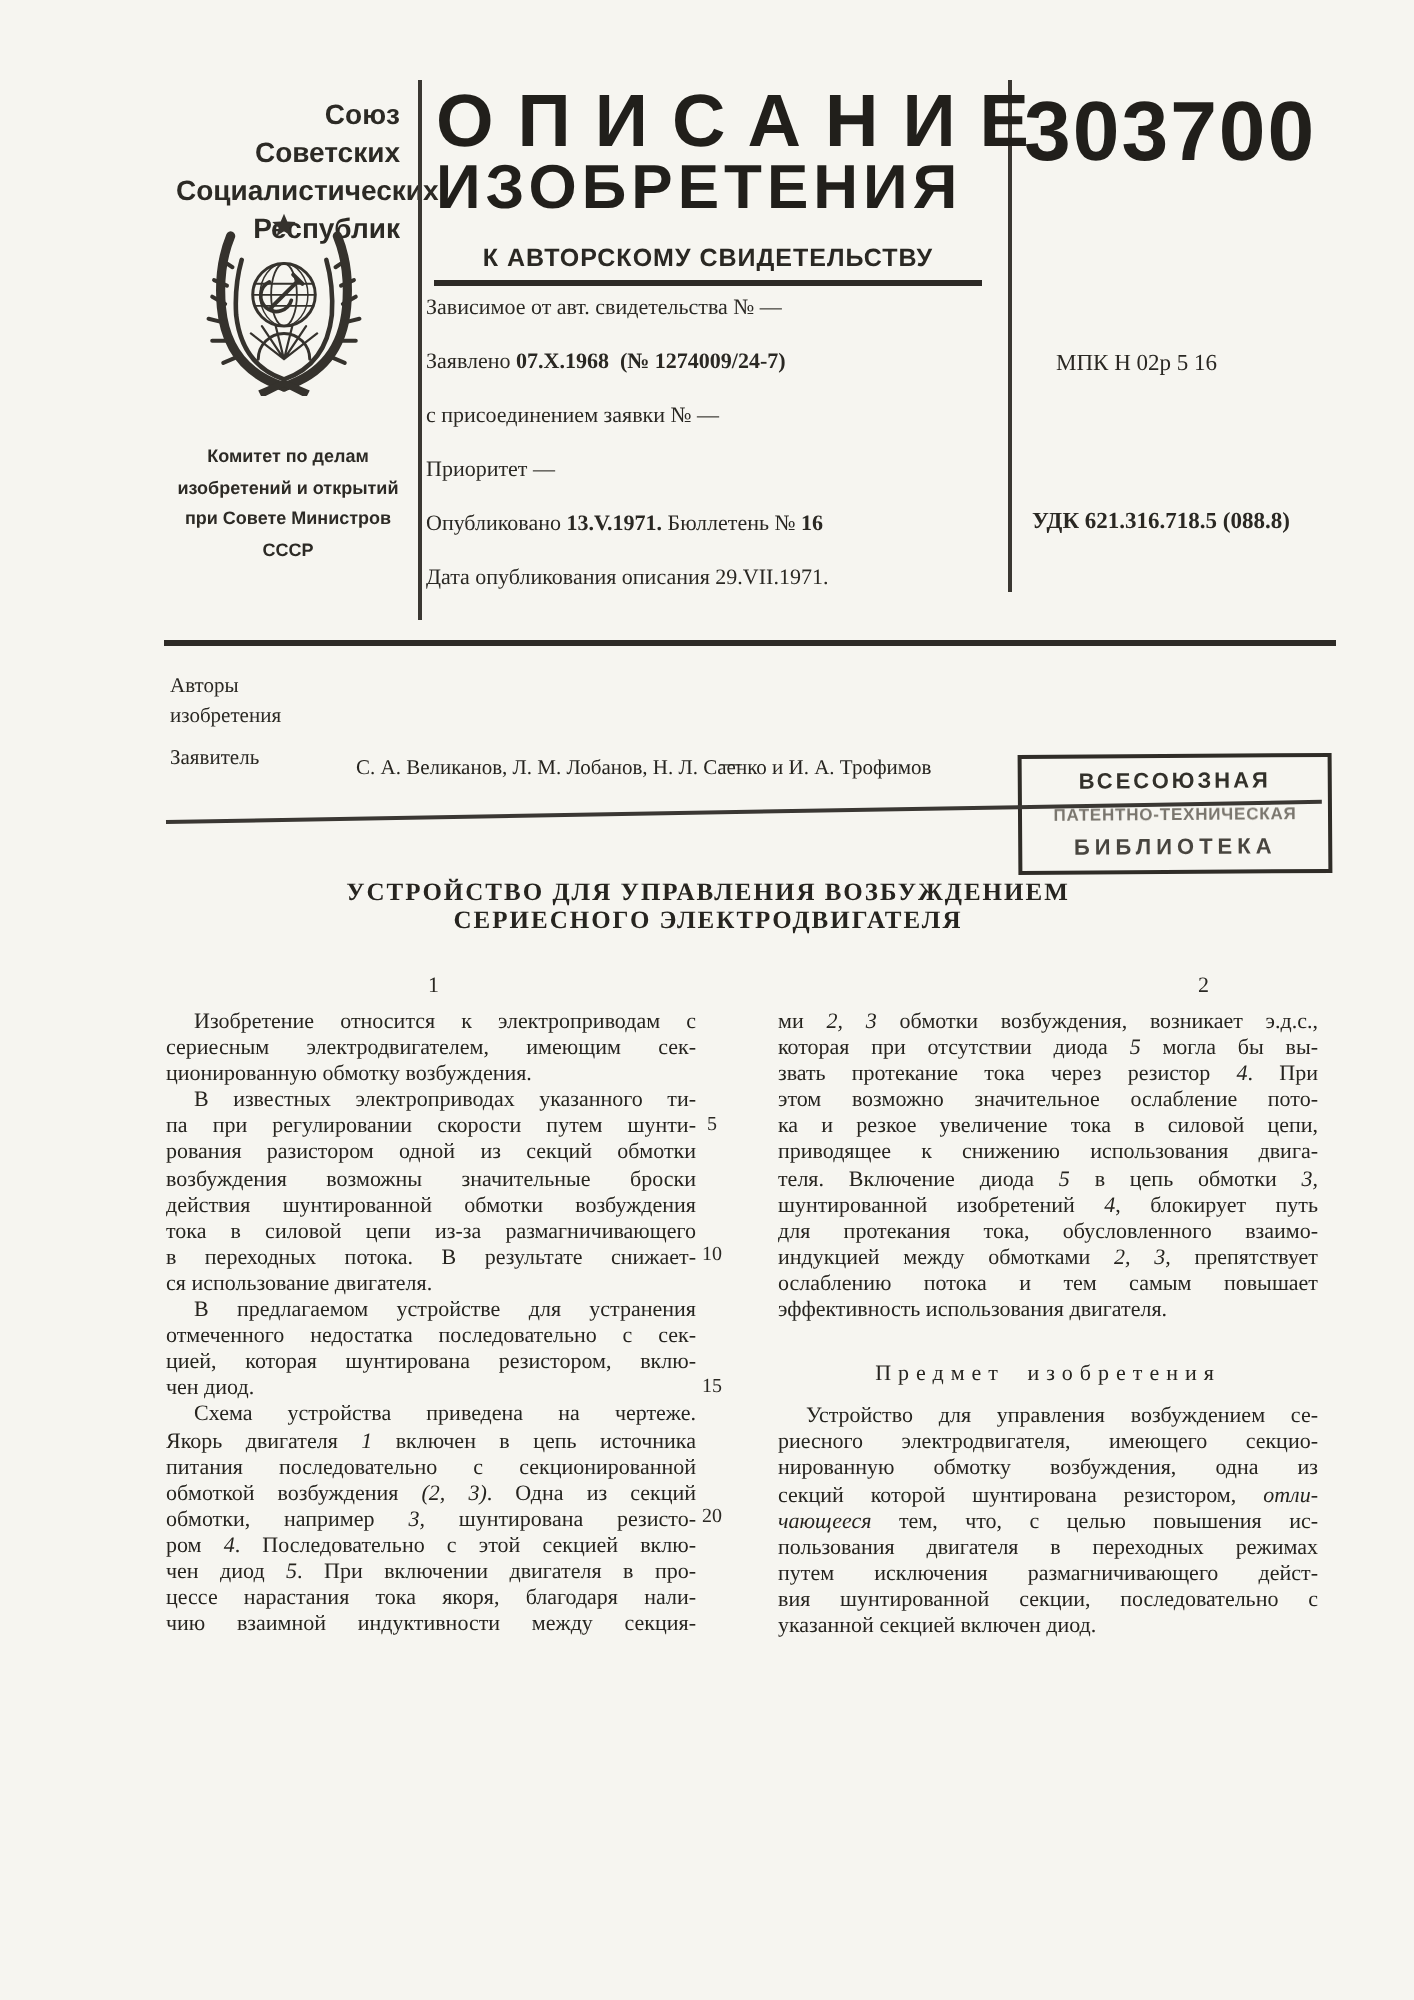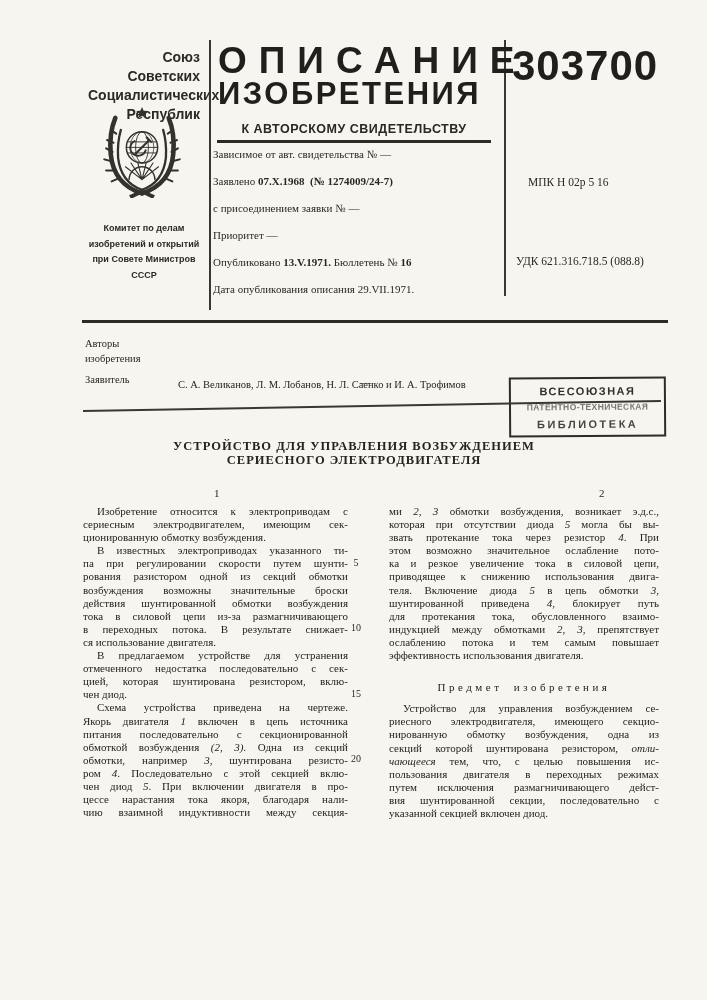--- a/index.html
+++ b/index.html
@@ -25,21 +25,21 @@
   .patnum{left:512px;top:42px;font-family:"Liberation Sans",sans-serif;font-weight:700;
           font-size:42px;letter-spacing:1px;color:#211f1b;}
   .subtitle{left:213px;top:122px;width:282px;text-align:center;
           font-family:"Liberation Sans",sans-serif;font-weight:700;font-size:12.5px;letter-spacing:0.5px;color:#2a2823;}
   .subrule{left:217px;top:140px;width:274px;height:3px;background:#2e2b27;}
 
   .dline{left:213px;font-size:11px;white-space:nowrap;color:#2a2823;}
   .d1{top:148px;}.d2{top:175px;}.d3{top:202px;}.d4{top:229px;}.d5{top:256px;}.d6{top:283px;}
   .dl-b{font-weight:700;}
   .mpk{left:528px;top:176px;font-size:11.5px;color:#2a2823;white-space:nowrap;}
-  .udk{left:516px;top:255px;font-size:11.5px;font-weight:400;color:#2a2823;white-space:nowrap;}
+  .udk{left:516px;top:255px;font-size:11.5px;font-weight:700;color:#2a2823;white-space:nowrap;}
 
   
   .auth-label{left:85px;top:336px;font-size:10.5px;line-height:15px;color:#2a2823;}
   .auth-names{left:178px;top:351px;width:420px;font-size:10.5px;font-weight:400;color:#26241f;margin-top:28px;}
   .applicant{left:85px;top:374px;font-size:10.5px;color:#2a2823;}
   .applicant-val{left:360px;top:376px;font-size:11px;color:#2a2823;}
 
   .stamp{left:509px;top:377px;width:153px;height:56px;border:2px solid #2f2c27;
          transform:rotate(-0.4deg);display:flex;flex-direction:column;justify-content:space-evenly;
          align-items:center;background:rgba(246,245,240,0.0);}
@@ -205,21 +205,21 @@
 
   <div class="abs col col-right">
     <div>
         <div class="ln"><span>ми </span><i>2, 3</i><span> обмотки возбуждения, возникает э.д.с.,</span></div>
         <div class="ln"><span>которая при отсутствии диода </span><i>5</i><span> могла бы вы-</span></div>
         <div class="ln"><span>звать протекание тока через резистор </span><i>4</i><span>. При</span></div>
         <div class="ln"><span>этом возможно значительное ослабление пото-</span></div>
         <div class="ln"><span>ка и резкое увеличение тока в силовой цепи,</span></div>
         <div class="ln"><span>приводящее к снижению использования двига-</span></div>
         <div class="ln"><span>теля. Включение диода </span><i>5</i><span> в цепь обмотки </span><i>3,</i></div>
-        <div class="ln"><span>шунтированной приведена </span><i>4</i><span>, блокирует путь</span></div>
+        <div class="ln"><span>шунтированной изобретений </span><i>4</i><span>, блокирует путь</span></div>
         <div class="ln"><span>для протекания тока, обусловленного взаимо-</span></div>
         <div class="ln"><span>индукцией между обмотками </span><i>2, 3,</i><span> препятствует</span></div>
         <div class="ln"><span>ослаблению потока и тем самым повышает</span></div>
         <div class="ln last"><span>эффективность использования двигателя.</span></div>
       </div>
     <div class="claims-heading">Предмет изобретения</div>
     <div>
         <div class="ln ind"><span>Устройство для управления возбуждением се-</span></div>
         <div class="ln"><span>риесного электродвигателя, имеющего секцио-</span></div>
         <div class="ln"><span>нированную обмотку возбуждения, одна из</span></div>

